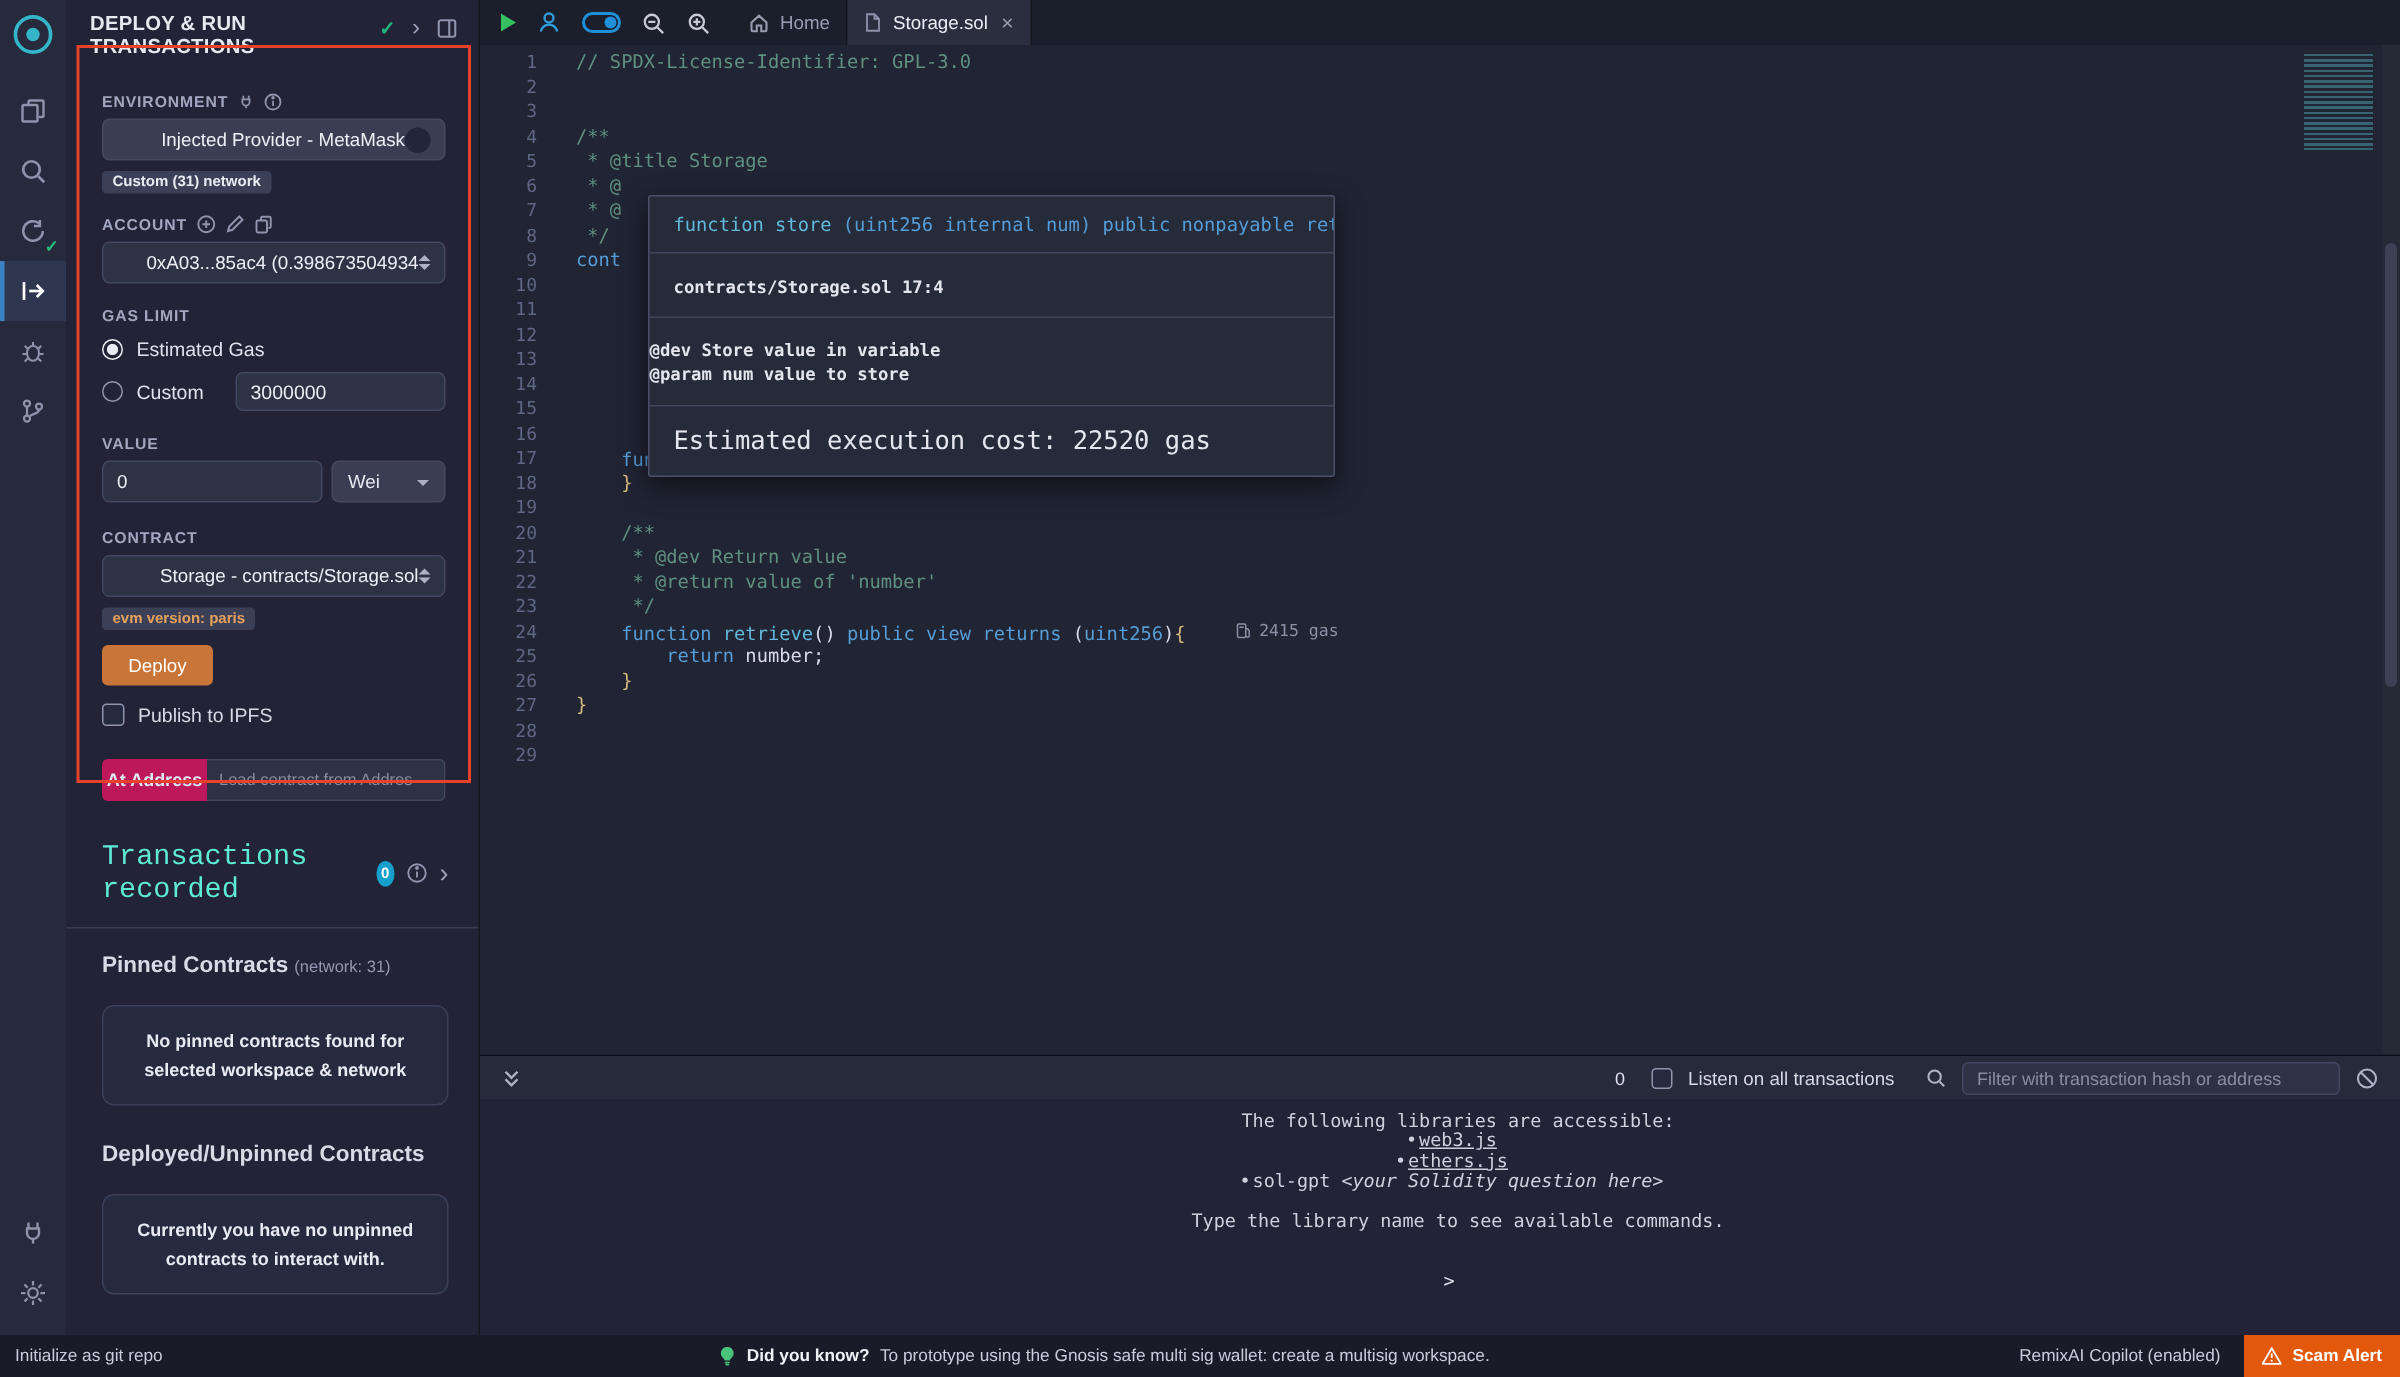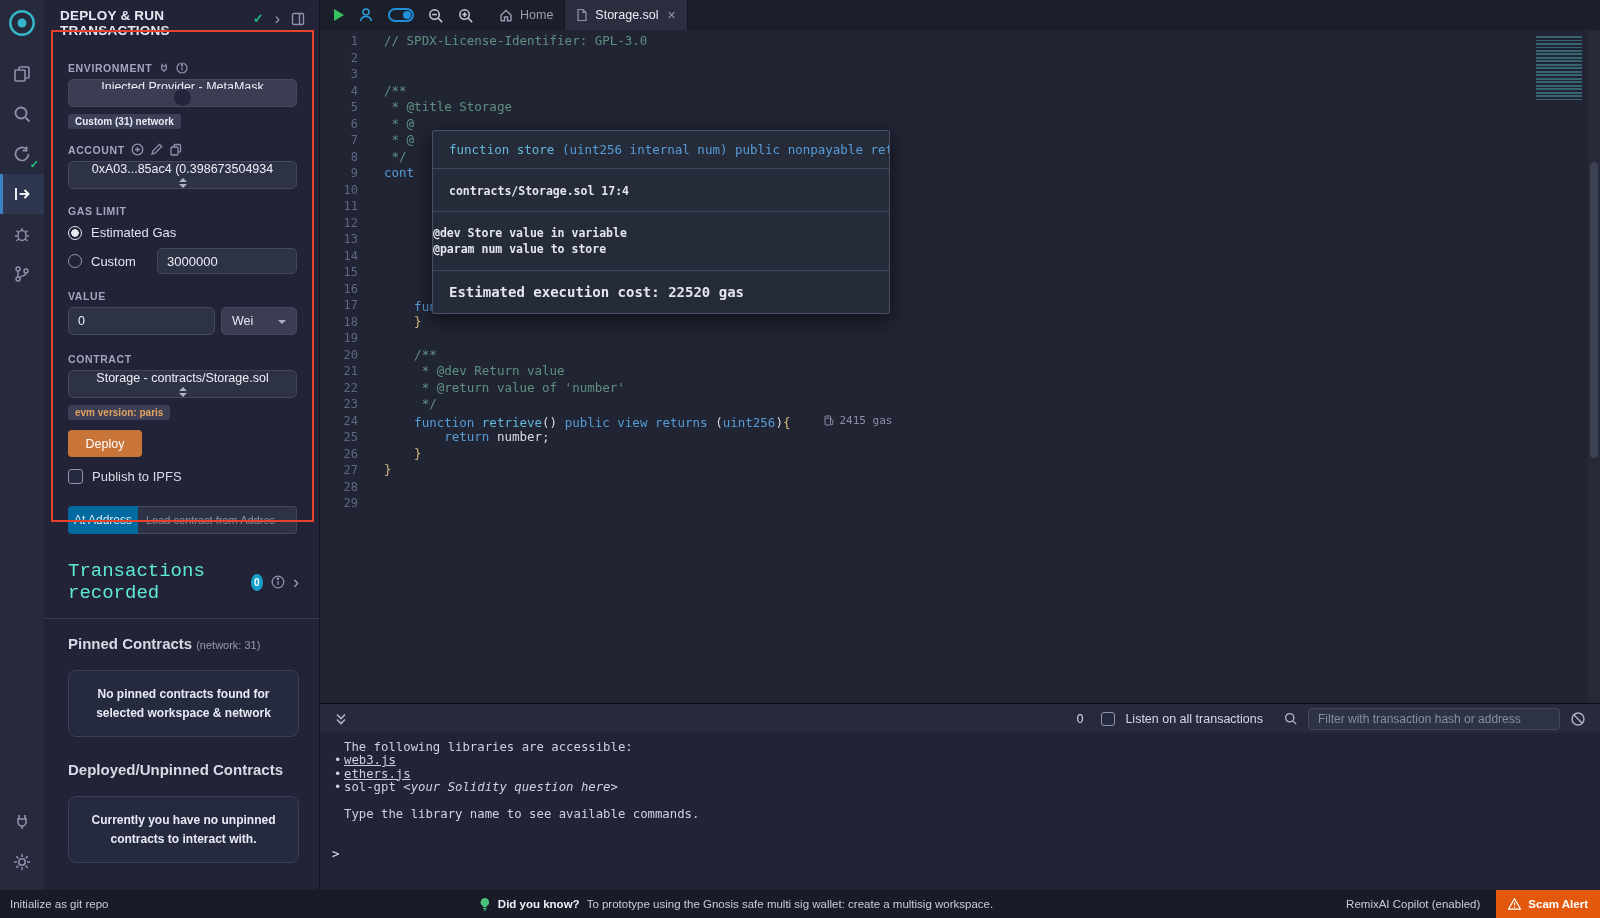--- a/index.html
+++ b/index.html
@@ -22,42 +22,42 @@
   .sp-header { display:flex; align-items:flex-start; padding:8px 14px 0 16px; height:44px; }
   .sp-title { font-size:13.5px; font-weight:bold; line-height:15px; letter-spacing:.2px; width:175px; text-transform:uppercase; }
   .sp-header-icons { margin-left:auto; display:flex; gap:11px; align-items:center; margin-top:3px; color:#8f93ab; }
   .icn.check { color:#21b580; font-size:13px; font-weight:bold; }
   .icn.chev { font-size:16px; line-height:12px; color:#9ca0b8; }
   .form { padding:6px 22px 0 24px; }
   .sec-label-row { display:flex; align-items:center; gap:6px; margin:12px 0 5px; color:#a2a6bf; }
   .sec-label { font-size:10.5px; letter-spacing:.6px; font-weight:bold; text-transform:uppercase; }
   .mini-icons { display:flex; gap:6px; align-items:center; color:#8f93ab; }
   .select, .input { width:100%; height:28px; border-radius:5px; display:flex; align-items:center; padding:0 9px; font-size:12.5px; color:#edeff7; }
-  .select { background:#3b3e53; border:1px solid #46495f; justify-content:space-between; cursor:pointer;flex-direction:column; }
+  .select { background:#3b3e53; border:1px solid #46495f; justify-content:flex-end; cursor:pointer; }
   .select.darker { background:#2e3245; border:1px solid #434760; }
   .input { background:#2e3245; border:1px solid #434760; }
   .select-text { white-space:nowrap; overflow:hidden; }
   .provider-circle { width:17px; height:17px; border-radius:50%; background:#23263a; flex-shrink:0; }
   .sel-arrows { display:flex; flex-direction:column; align-items:center; flex-shrink:0; }
   .tri-up { width:0; height:0; border-left:4px solid transparent; border-right:4px solid transparent; border-bottom:4px solid #aeb1c4; }
   .tri-dn { width:0; height:0; border-left:4px solid transparent; border-right:4px solid transparent; border-top:4px solid #aeb1c4; margin-top:2px; }
   .pill { display:inline-block; margin-top:7px; background:#3c4057; border-radius:3px; padding:2px 7px; font-size:10px; font-weight:bold; color:#e9ebf4; }
   .pill.evm { color:#e5a15e; }
   .radio-row { display:flex; align-items:center; gap:9px; margin-top:8px; font-size:13px; color:#dfe2ee; }
   .radio { width:14px; height:14px; border-radius:50%; border:1.5px solid #8f93ab; flex-shrink:0; }
   .radio.sel { border-color:#e8eaf2; background:radial-gradient(circle,#e8eaf2 0 3.5px,transparent 4px); }
   .gas-input { margin-left:auto; width:140px; height:26px; background:#2e3245; border:1px solid #434760; border-radius:5px; color:#edeff7; font-size:13px; padding:0 9px; font-family:"Liberation Sans",sans-serif; }
   .value-row { display:flex; gap:6px; margin-top:5px; }
   .value-row .input { flex:1; }
   .unit-box { width:76px; height:28px; background:#3b3e53; border:1px solid #46495f; border-radius:5px; display:flex; align-items:center; justify-content:space-between; padding:0 10px; font-size:12.5px; cursor:pointer; }
   .deploy-btn { margin-top:10px; width:74px; height:27px; background:#c97539; border:none; border-radius:4px; color:#fff; font-size:12.5px; cursor:pointer; font-family:"Liberation Sans",sans-serif; }
   .chk-row { display:flex; align-items:center; gap:9px; margin-top:12px; font-size:13px; color:#d8dbe6; }
   .checkbox { width:15px; height:15px; border:1.5px solid #8f93ab; border-radius:3px; background:#262a3e; flex-shrink:0; }
   .ataddr-row { display:flex; margin-top:22px; }
-  .ataddr-btn { width:92px; height:28px; background:#0369a1; border:none; border-radius:4px 0 0 4px; color:#dcebf0; font-size:12px; font-weight:normal; cursor:pointer; font-family:"Liberation Sans",sans-serif; }
+  .ataddr-btn { width:92px; height:28px; background:#be185d; border:none; border-radius:4px 0 0 4px; color:#dcebf0; font-size:12px; font-weight:bold; cursor:pointer; font-family:"Liberation Sans",sans-serif; }
   .ataddr-input { flex:1; height:28px; background:#2e3245; border:1px solid #434760; border-left:none; border-radius:0 4px 4px 0; color:#edeff7; font-size:11px; padding:0 8px; font-family:"Liberation Sans",sans-serif; }
   .ataddr-input::placeholder { color:#8a8da0; }
   .tx-row { display:flex; align-items:center; gap:8px; padding:26px 20px 14px 24px; }
   .tx-label { font-size:19px; color:#5eead4;font-family:Liberation Mono, monospace; }
   .tx-badge { width:17px; height:17px; border-radius:50%; background:#169fca; color:#fff; font-size:10px; font-weight:bold; display:flex; align-items:center; justify-content:center; }
   .tx-chev { margin-left:auto; font-size:18px; color:#9ca0b8; line-height:14px; cursor:pointer; }
   .divider { border:none; border-top:1px solid #383c52; }
   .contracts-block { padding:16px 20px 0 24px; }
   .blk-title { font-size:15px; font-weight:bold; color:#d8dae6; }
   .blk-suffix { font-size:11px; font-weight:normal; color:#9598b0; margin-left:4px; }
@@ -82,36 +82,36 @@
   .tk-fn { color:#62b8da; }
   .tk-num { color:#b5cea8; }
   .tk-op { color:#d16969; }
   .tk-br { color:#d7ba7d; }
   .tk-pl { color:#d8dae6; }
   .gas-hint { display:inline-flex; align-items:center; gap:5px; margin-left:34px; color:#8b8fa4; font-size:11px; vertical-align:baseline; }
   .tooltip { position:absolute; left:112px; top:100px; width:458px; background:#262b3a; border:1px solid #4a5068; border-radius:2px; box-shadow:0 6px 18px rgba(0,0,0,.55); z-index:20; font-family:"DejaVu Sans Mono",monospace; }
   .tt-sig { padding:11px 16px; font-size:12.5px; border-bottom:1px solid #40465c; white-space:nowrap; overflow:hidden; }
   .tt-loc { padding:15px 16px 13px; font-size:11.5px; font-weight:bold; color:#e4e6ee; border-bottom:1px solid #40465c; }
   .tt-doc { padding:13px 0; font-size:11.5px; font-weight:bold; color:#e4e6ee; line-height:16px; border-bottom:1px solid #40465c; }
-  .tt-cost { padding:13px 16px; font-size:14px; font-weight:bold; color:#e4e6ee; }
+  .tt-cost { padding:13px 16px; font-size:17px; font-weight:normal; color:#e4e6ee; }
   .minimap { position:absolute; top:6px; right:18px; width:46px; height:64px; opacity:.8;
     background:repeating-linear-gradient(to bottom, rgba(86,182,194,.55) 0 1.6px, transparent 1.6px 3.5px);
   }
   .vscroll { position:absolute; right:0; top:0; bottom:0; width:12px; background:#262a36; }
   .vthumb { width:8px; margin:132px auto 0; height:296px; background:#3c4154; border-radius:4px; }
 
   
   .term-header { height:30px; background:#262a3b; border-top:1px solid #0a0c16; display:flex; align-items:center; padding:0 14px; gap:10px; flex-shrink:0; color:#b0b3c6; }
   .th-right { margin-left:auto; display:flex; align-items:center; gap:10px; }
   .th-count { font-size:12px; color:#dfe1ec; margin-right:8px; }
   .th-label { font-size:12.5px; color:#d6d8e4; margin-right:10px; }
   .filter-input { width:252px; height:22px; background:#2e3245; border:1px solid #434760; border-radius:4px; color:#edeff7; font-size:12px; padding:0 9px; font-family:"Liberation Sans",sans-serif; }
   .filter-input::placeholder { color:#8a8da0; }
   .terminal { height:157px; background:#222336; font-family:"DejaVu Sans Mono",monospace; font-size:12.3px; line-height:13.4px; color:#ced1de; padding:8px 0 0 12px; }
-  .term-line { padding-left:12px; height:13.4px; }
+  .term-line { padding-left:12px; height:13.4px;text-align:center; }
   .term-line.bullet { padding-left:2px; }
   .bullet .dot { display:inline-block; width:10px; }
   .tlink { color:#cdd0dd; text-decoration:underline; cursor:pointer; }
   .it { font-style:italic; }
   .hint-line { margin-top:13px; }
   .prompt { margin-top:27px; padding-left:0; color:#dfe1ec; }
 
   
   .statusbar { height:28px; background:#191b28; display:flex; align-items:center; font-size:11.5px; color:#c9ccdb; position:relative; padding-left:10px; }
   .sb-center { position:absolute; left:46%; transform:translateX(-50%); display:flex; align-items:center; gap:7px; white-space:nowrap; }

